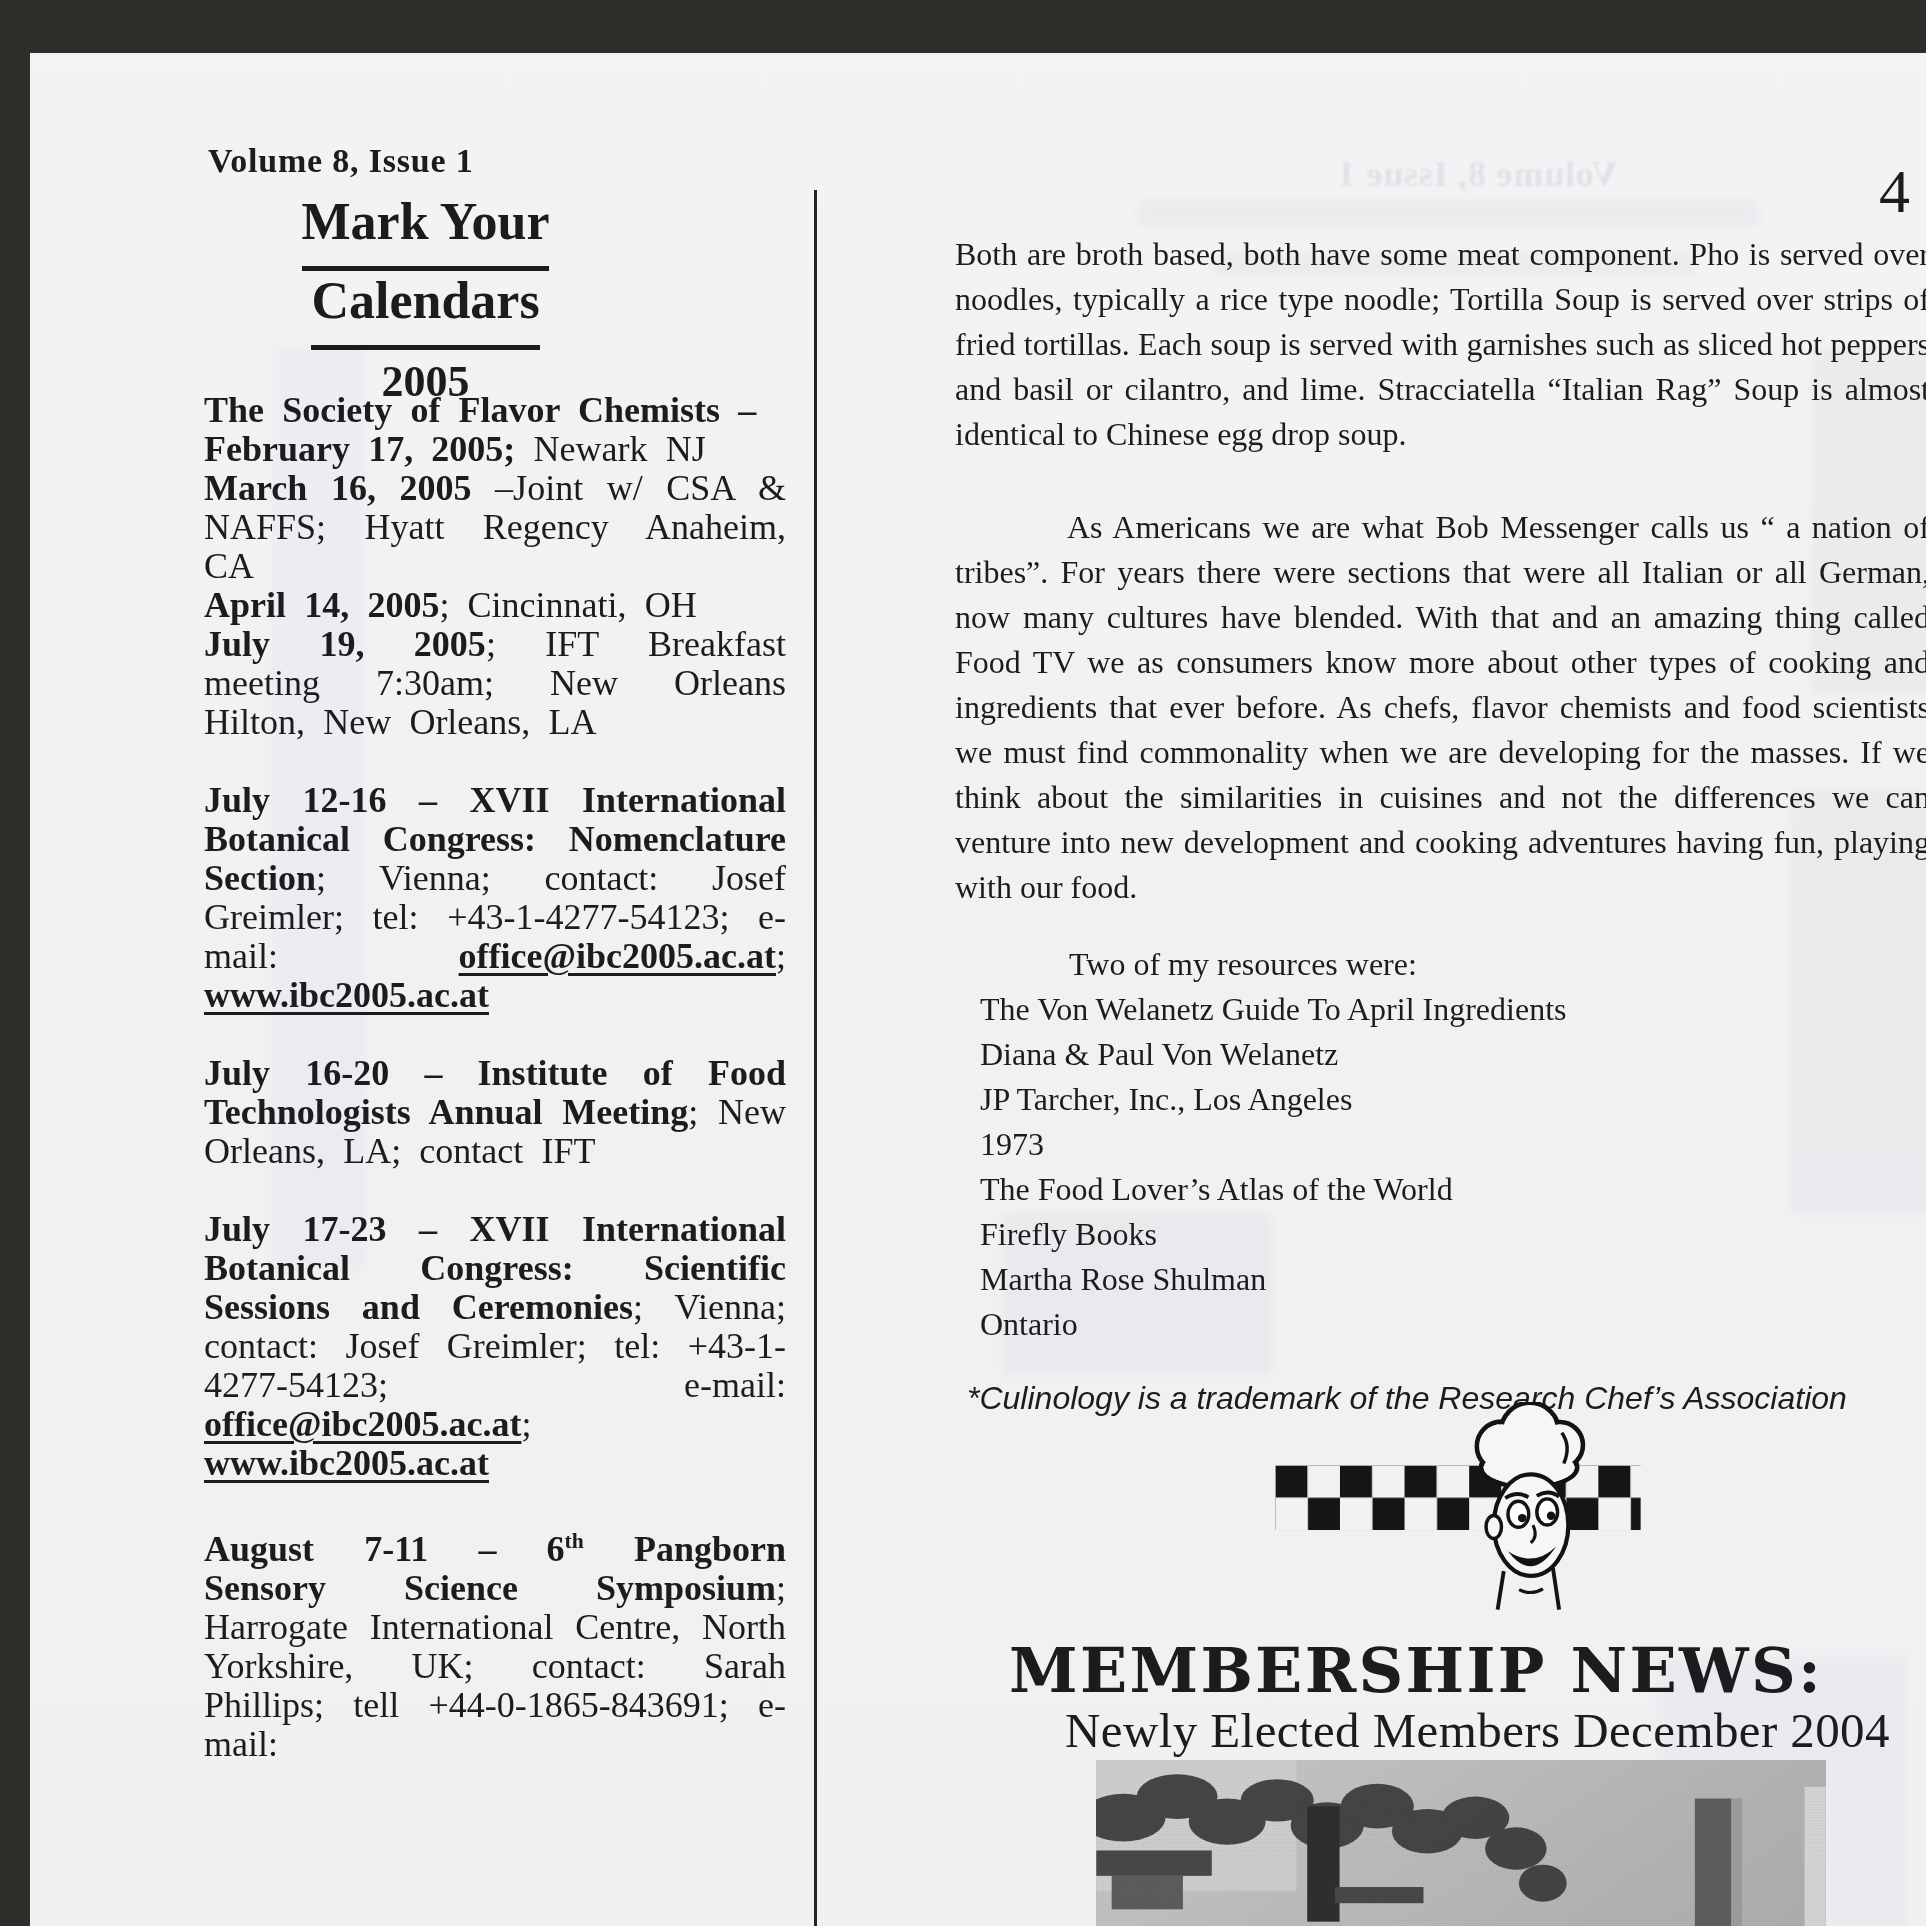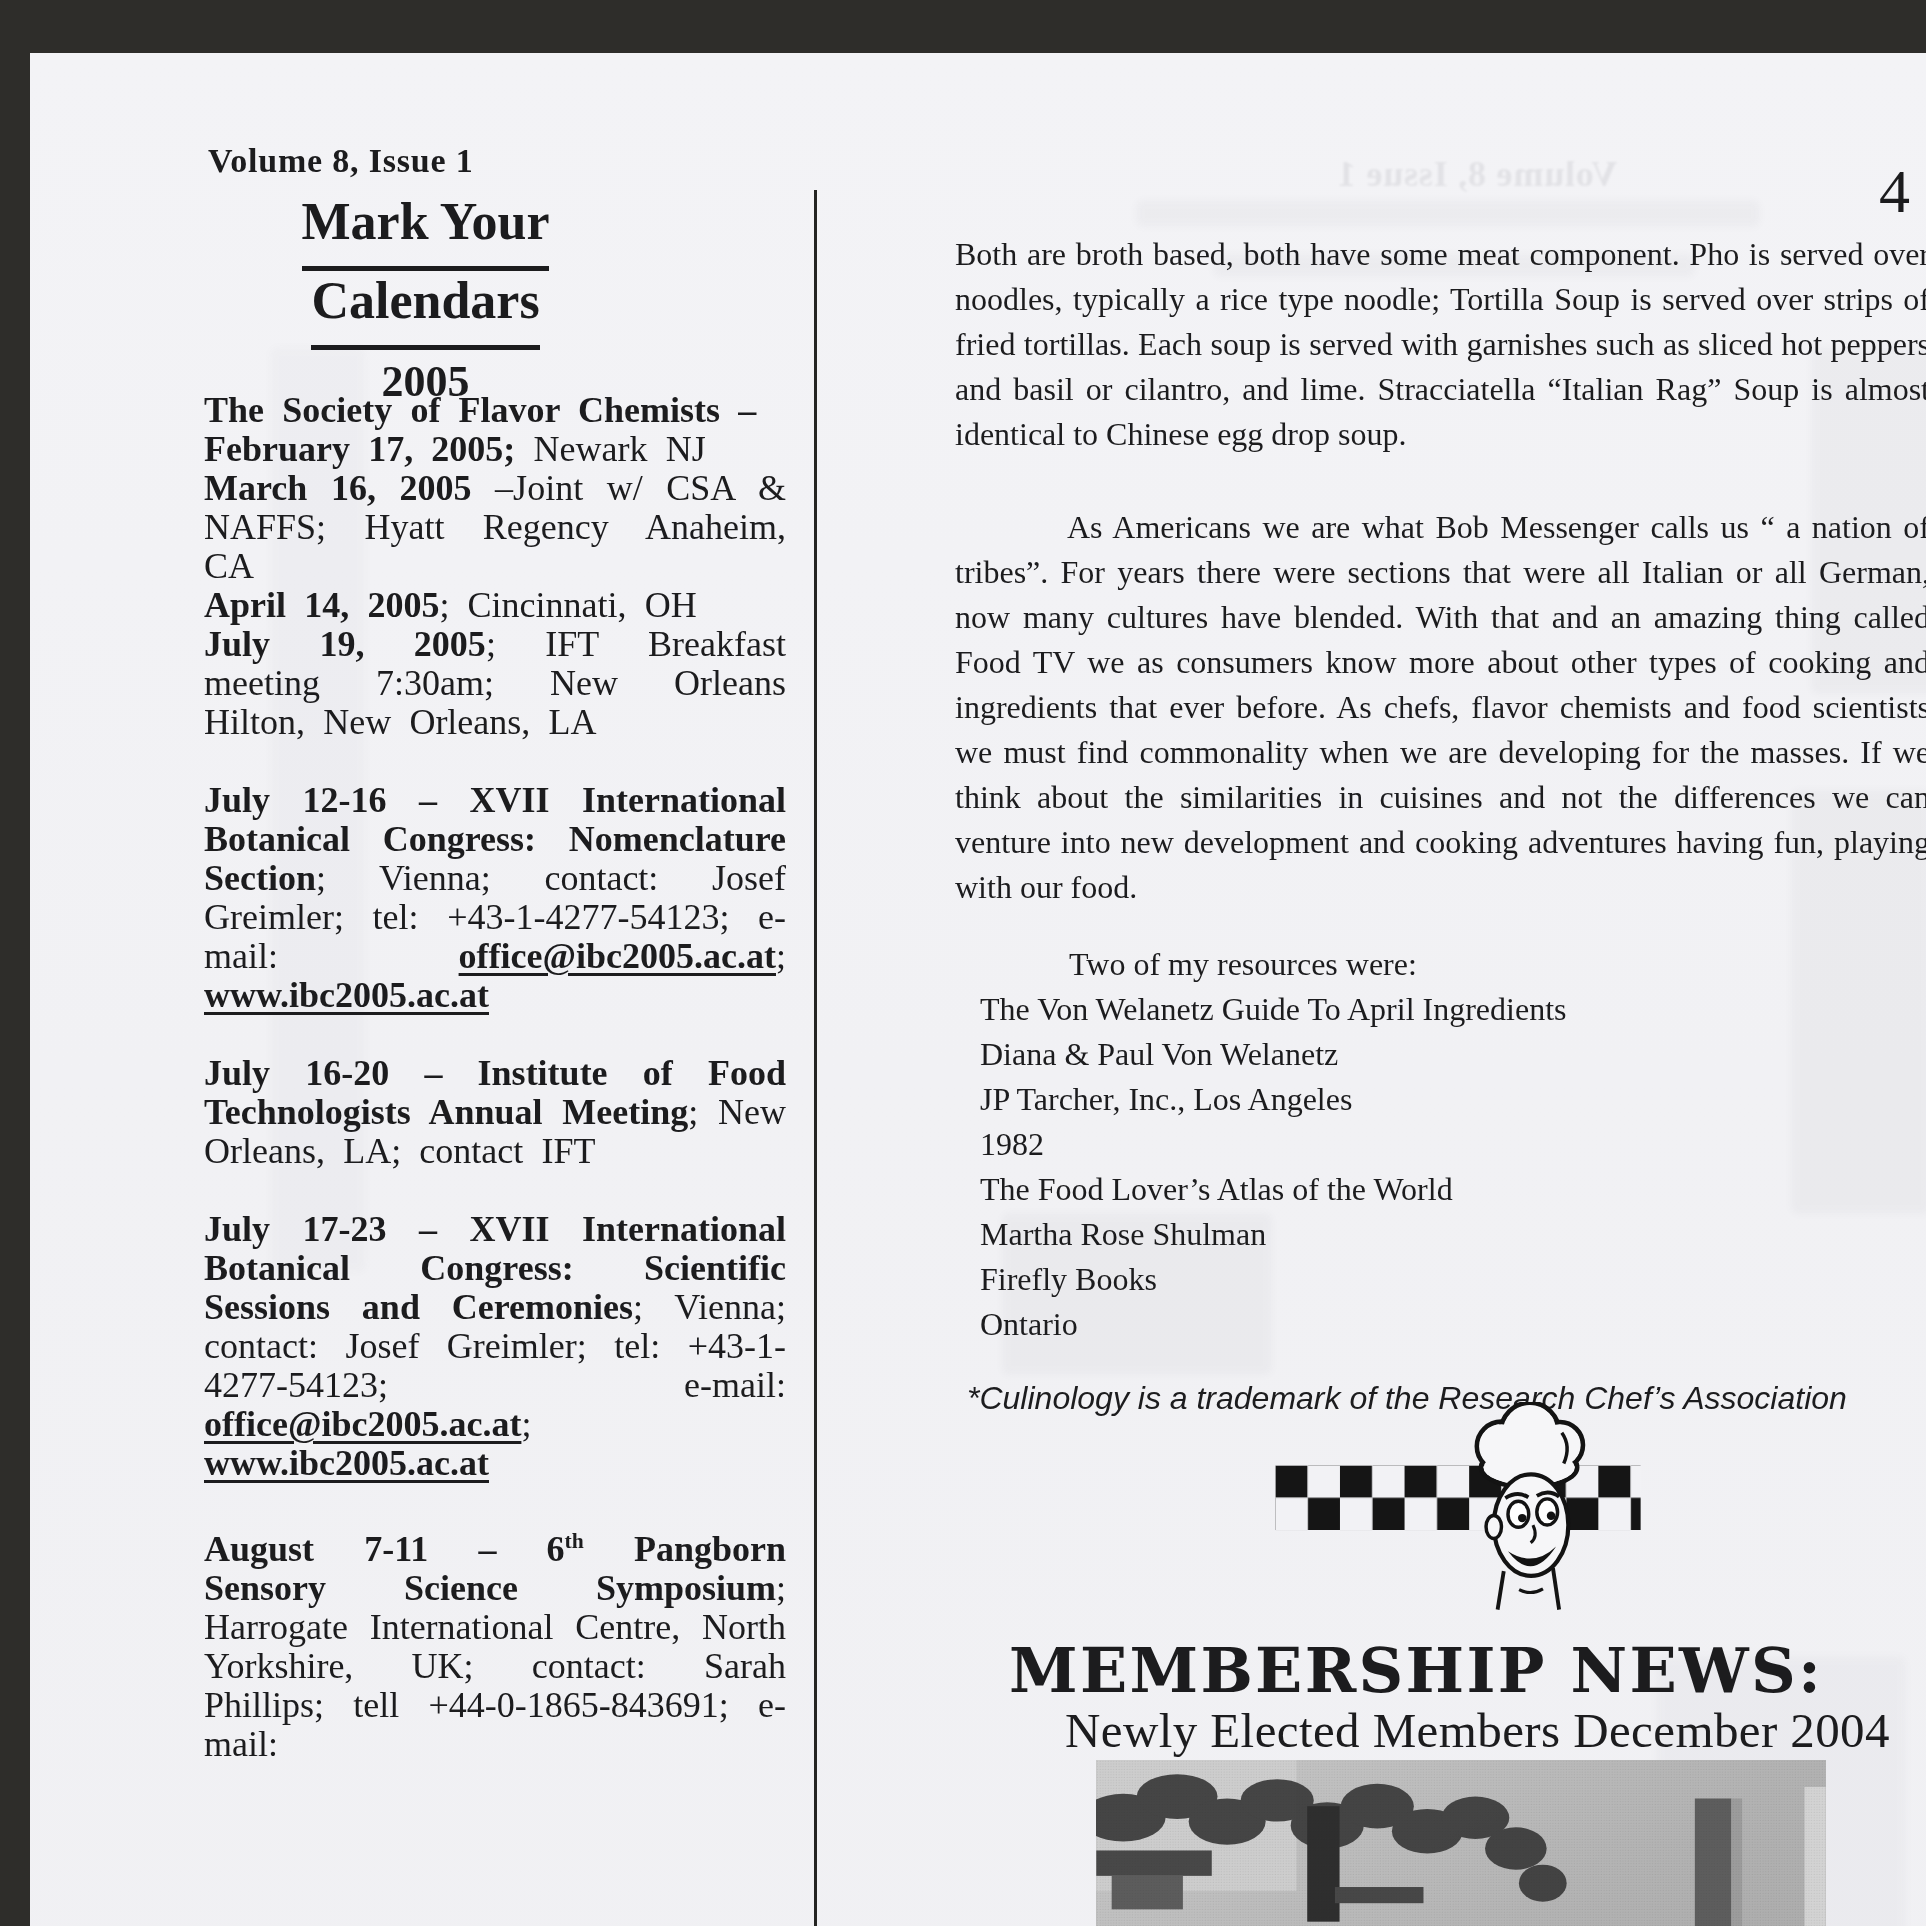--- a/index.html
+++ b/index.html
@@ -90,26 +90,26 @@
 
 <p class="rc p1">Both are broth based, both have some meat component.  Pho is served over noodles, typically a rice type noodle; Tortilla Soup is served over strips of fried tortillas.  Each soup is served with garnishes such as sliced hot peppers and basil or cilantro, and lime.  Stracciatella “Italian Rag” Soup is almost identical to Chinese egg drop soup.</p>
 <p class="rc p2">As Americans we are what Bob Messenger calls us “ a nation of tribes”.  For years there were sections that were all Italian or all German, now many cultures have blended.  With that and an amazing thing called Food TV we as consumers know more about other types of cooking and ingredients that ever before.  As chefs, flavor chemists and food scientists we must find commonality when we are developing for the masses.  If we think about the similarities in cuisines and not the differences we can venture into new development and cooking adventures having fun, playing with our food.</p>
 
 <div class="resources">
   <div class="res-intro">Two of my resources were:</div>
   <div>
       <div>The Von Welanetz Guide To April Ingredients</div>
       <div>Diana &amp; Paul Von Welanetz</div>
       <div>JP Tarcher, Inc., Los Angeles</div>
-      <div>1982</div>
+      <div>1973</div>
     </div>
   <div class="res-block2">
       <div>The Food Lover’s Atlas of the World</div>
+      <div>Firefly Books</div>
       <div>Martha Rose Shulman</div>
-      <div>Firefly Books</div>
       <div>Ontario</div>
     </div>
 </div>
 
 <div class="trademark">*Culinology is a trademark of the Research Chef’s Association</div>
 
 <svg class="chef-logo" viewBox="0 0 950 580" xmlns="http://www.w3.org/2000/svg">
   <defs>
     <pattern id="cb" x="0" y="165" width="168" height="168" patternUnits="userSpaceOnUse">
       <rect x="0" y="0" width="84" height="84" fill="#151515"></rect>

